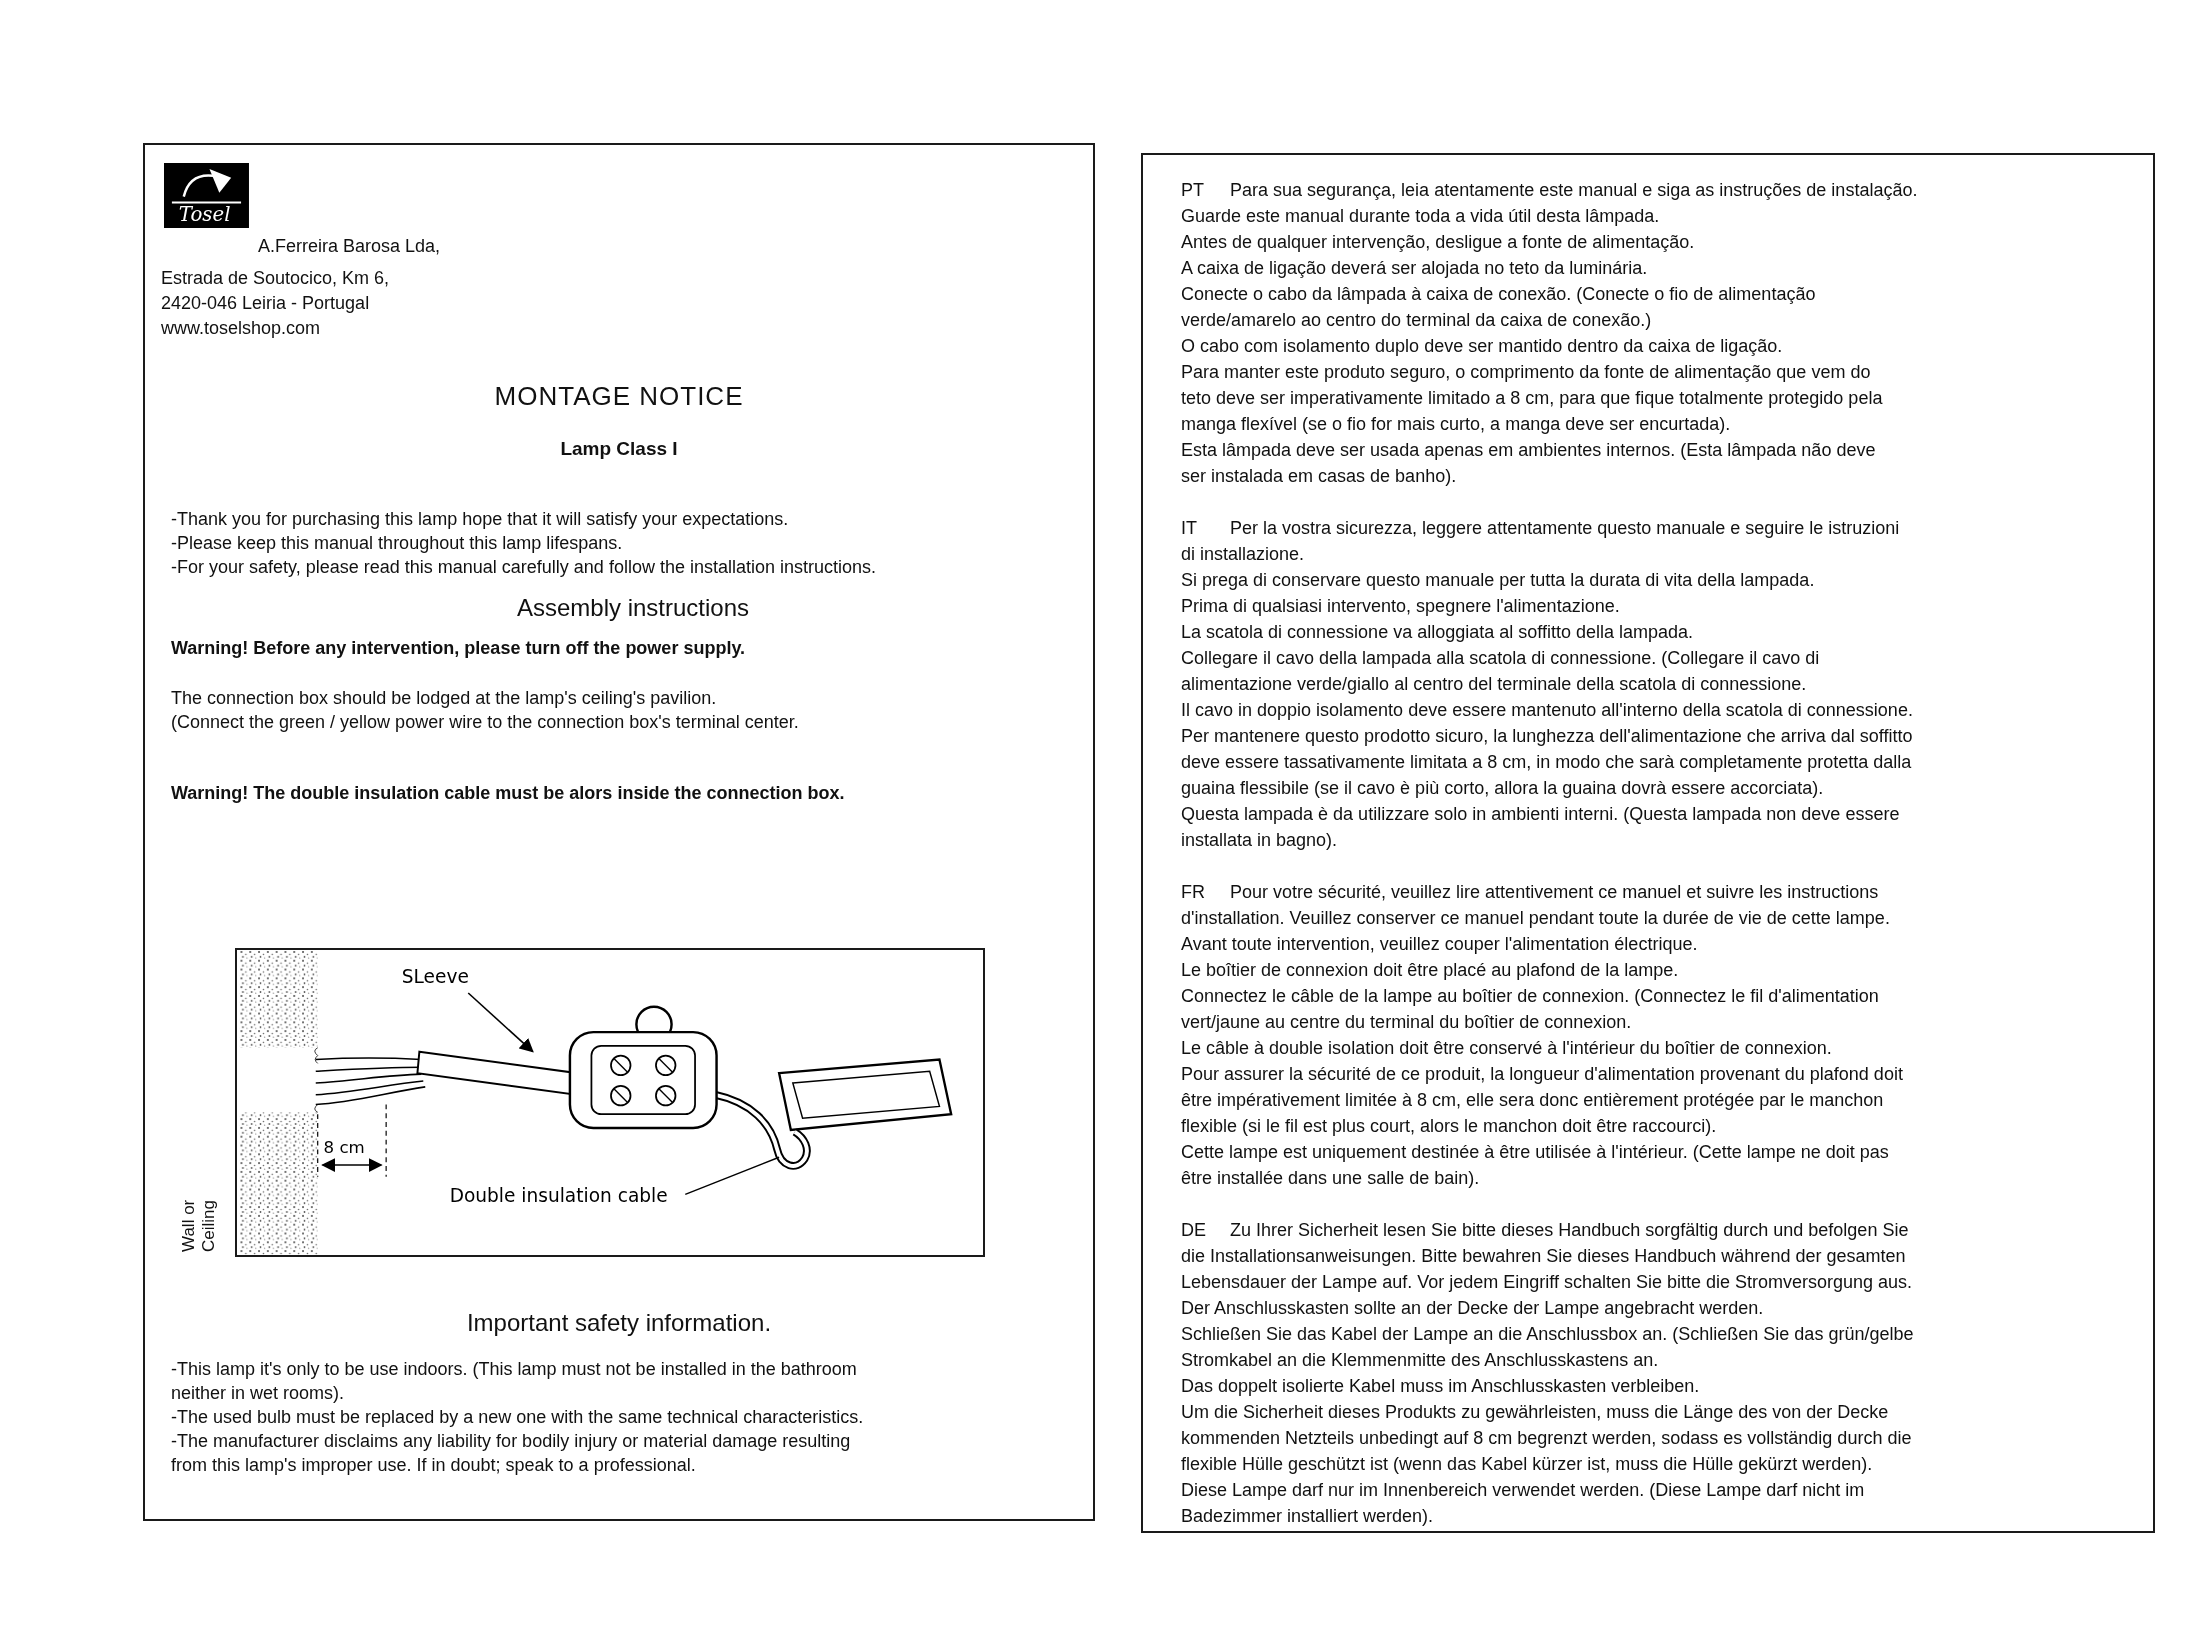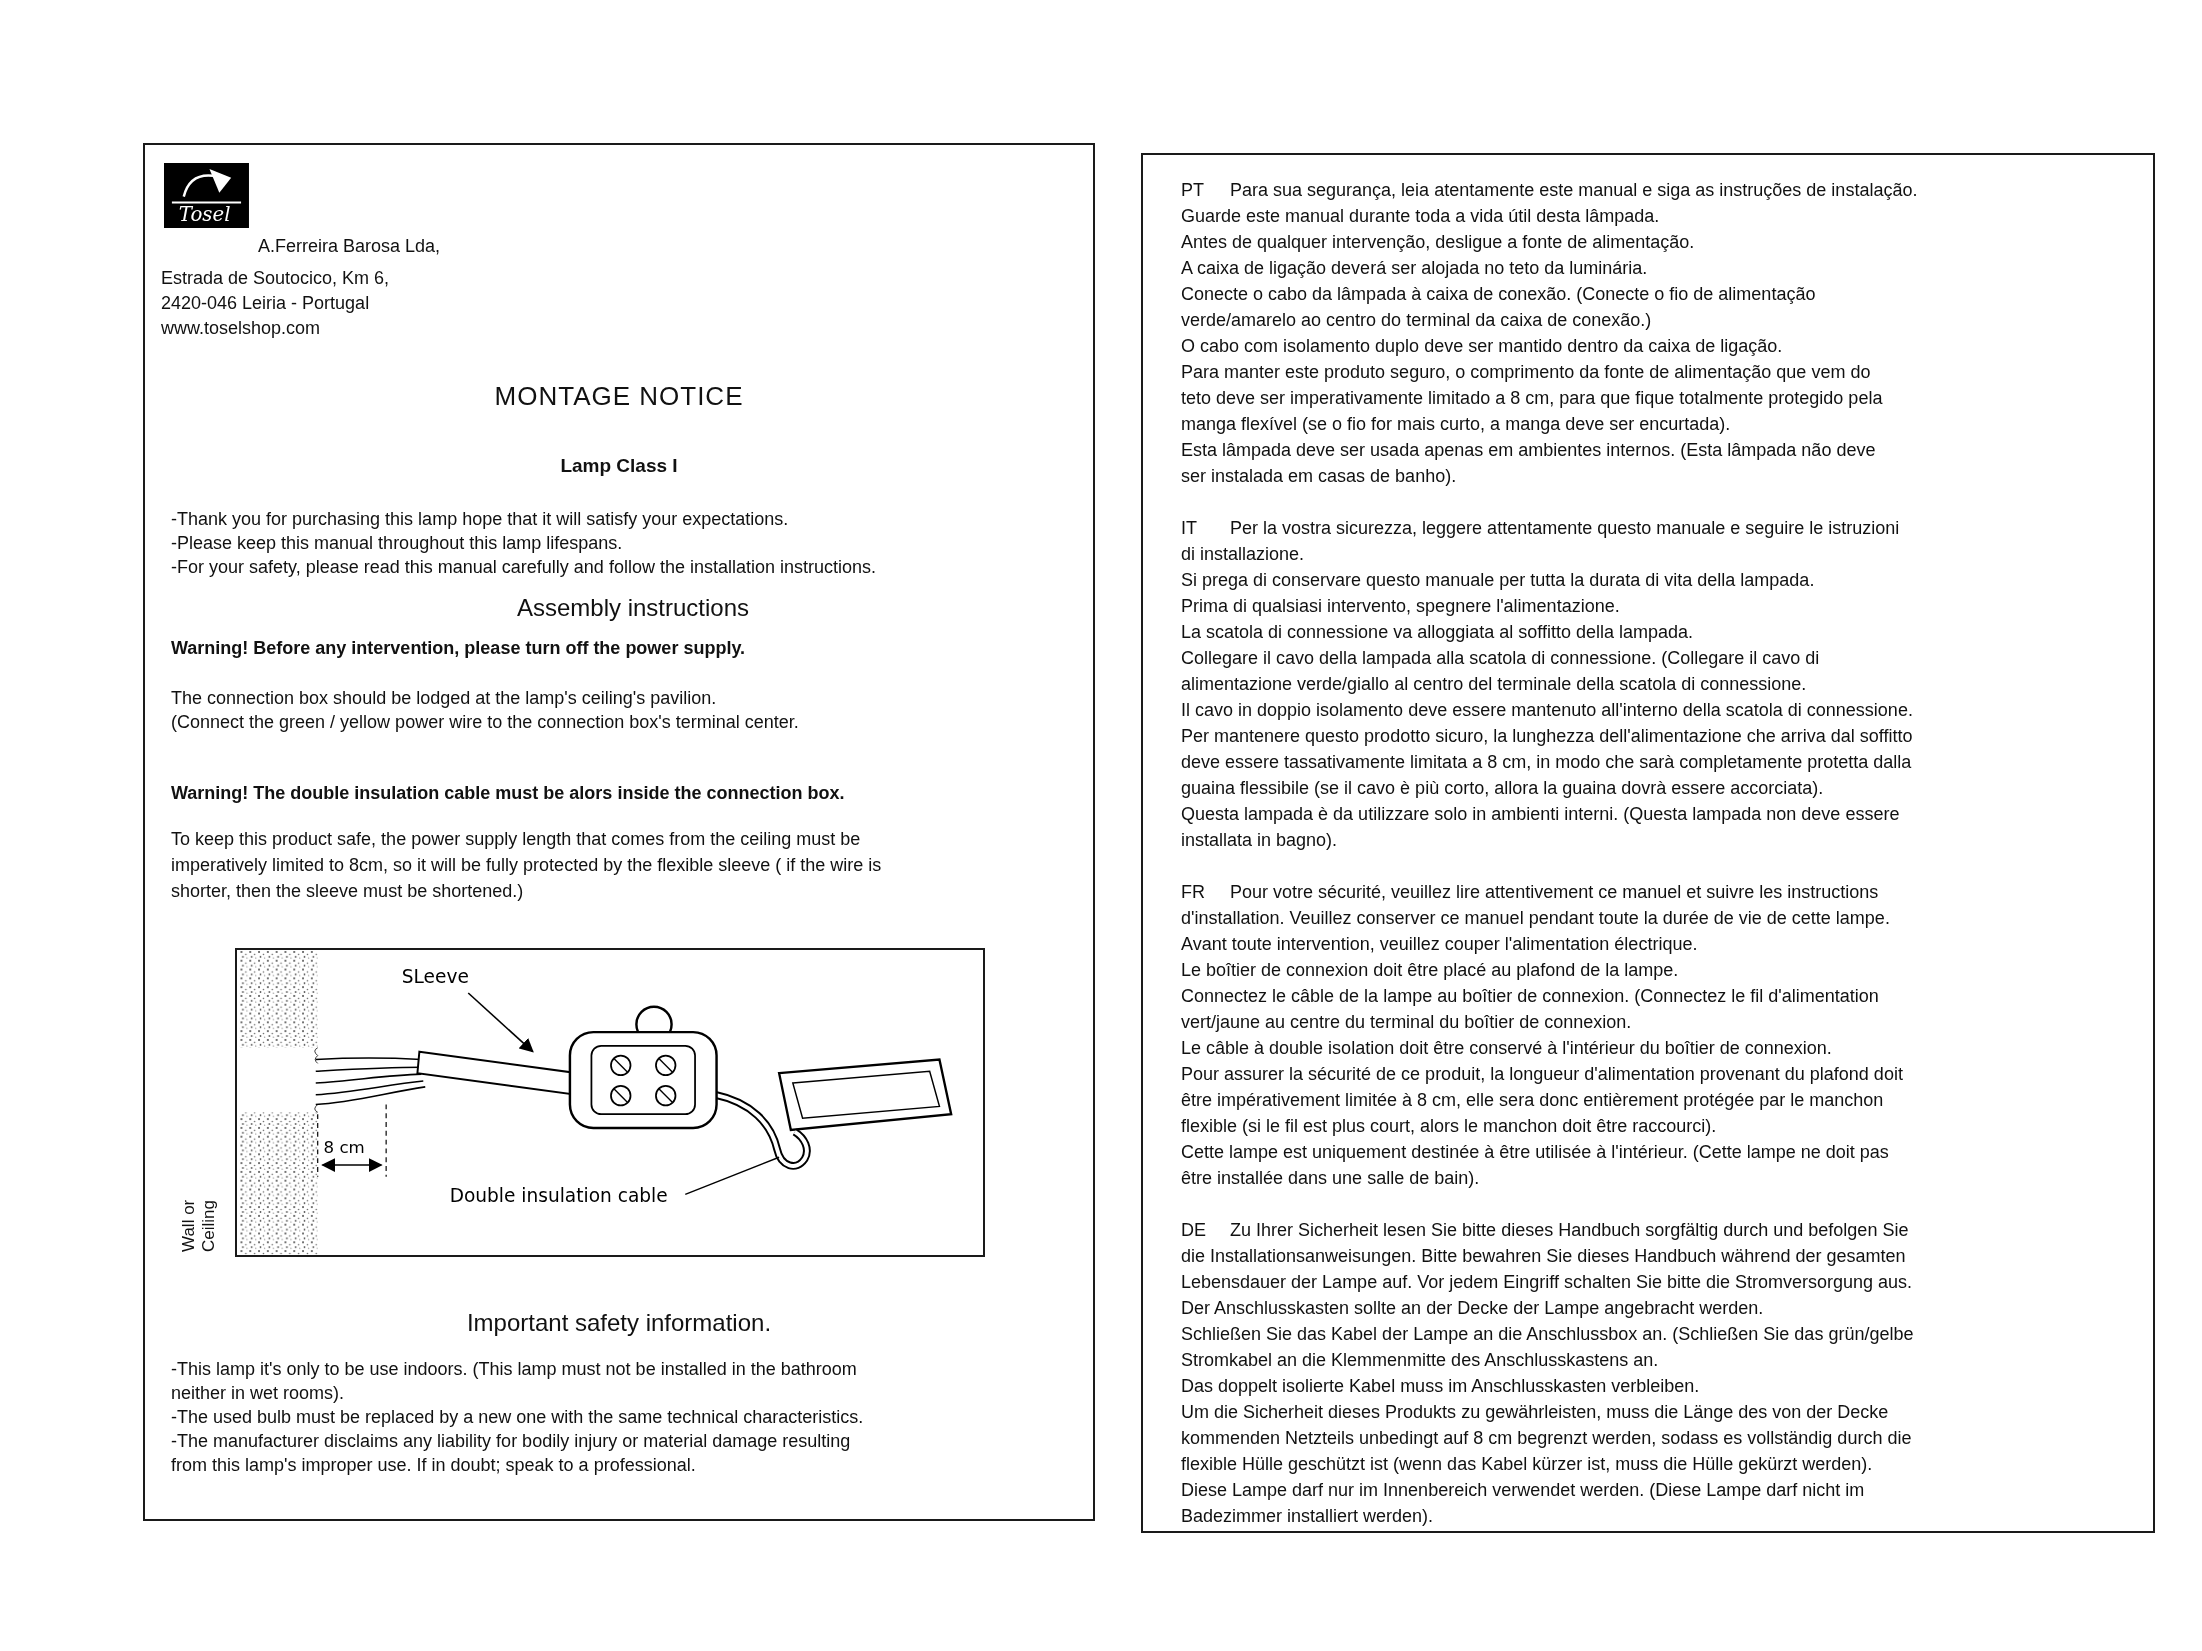--- a/index.html
+++ b/index.html
@@ -11,21 +11,21 @@
   .page-left  { left:143px; top:143px;  width:952px;  height:1378px; }
   .page-right { left:1141px; top:153px; width:1014px; height:1380px; }
 
   .abs { position:absolute; }
 
   
   .logo-box { left:19px; top:18px; width:85px; height:55px; }
   .company-name { left:113px; top:91px; font-size:18px; }
   .address-block { left:16px; top:121px; font-size:18px; line-height:25px; }
   .doc-title { left:0; top:236px; width:100%; text-align:center; font-size:26px; letter-spacing:1px; }
-  .doc-subtitle { left:0; top:310px; width:100%; text-align:center; font-size:19px; font-weight:bold; }
+  .doc-subtitle { left:0; top:293px; width:100%; text-align:center; font-size:19px; font-weight:bold; }
   .intro-block { left:26px; top:362px; font-size:18px; line-height:24px; }
   .assembly-heading { left:0; top:449px; width:100%; text-align:center; font-size:24px;padding-left:28px; }
   .warning-1 { left:26px; top:493px; font-size:18px; font-weight:bold; }
   .assembly-text { left:26px; top:541px; font-size:18px; line-height:24px; }
   .warning-2 { left:26px; top:638px; font-size:18px; font-weight:bold; }
   .para-8cm { left:26px; top:681px; font-size:18px; line-height:26px; white-space:pre-line; }
   .diagram-frame { left:90px; top:803px; width:750px; height:309px; border:2px solid #1a1a1a; }
   .diagram-frame svg { display:block; width:100%; height:100%; font-family:"DejaVu Sans",sans-serif; }
   .wall-label { left:34px; top:1107px; width:87px; font-size:17px; line-height:20px;
                 transform:rotate(-90deg); transform-origin:0 0; white-space:pre-line; }
@@ -76,23 +76,20 @@
 
     <div class="abs assembly-heading">Assembly instructions</div>
     <div class="abs warning-1">Warning! Before any intervention, please turn off the power supply.</div>
 
     <div class="abs assembly-text">
       <div>The connection box should be lodged at the lamp's ceiling's pavilion.</div>
       <div>(Connect the green / yellow power wire to the connection box's terminal center.</div>
     </div>
 
     <div class="abs warning-2">Warning! The double insulation cable must be alors inside the connection box.</div>
-    <div class="abs para-8cm">To keep this product safe, the power supply length that comes from the ceiling must be
-imperatively limited to 8cm, so it will be fully protected by the flexible sleeve ( if the wire is
-shorter, then the sleeve must be shortened.)</div>
 
     <div class="abs diagram-frame">
       <svg viewBox="0 0 758 312">
         <defs>
           <pattern id="stipple" width="9" height="9" patternUnits="userSpaceOnUse">
             <circle cx="2" cy="2" r="1" fill="#444"></circle>
             <circle cx="6.5" cy="4.5" r="0.8" fill="#666"></circle>
             <circle cx="3.5" cy="7" r="0.9" fill="#555"></circle>
             <circle cx="7.7" cy="8.2" r="0.6" fill="#777"></circle>
           </pattern>

